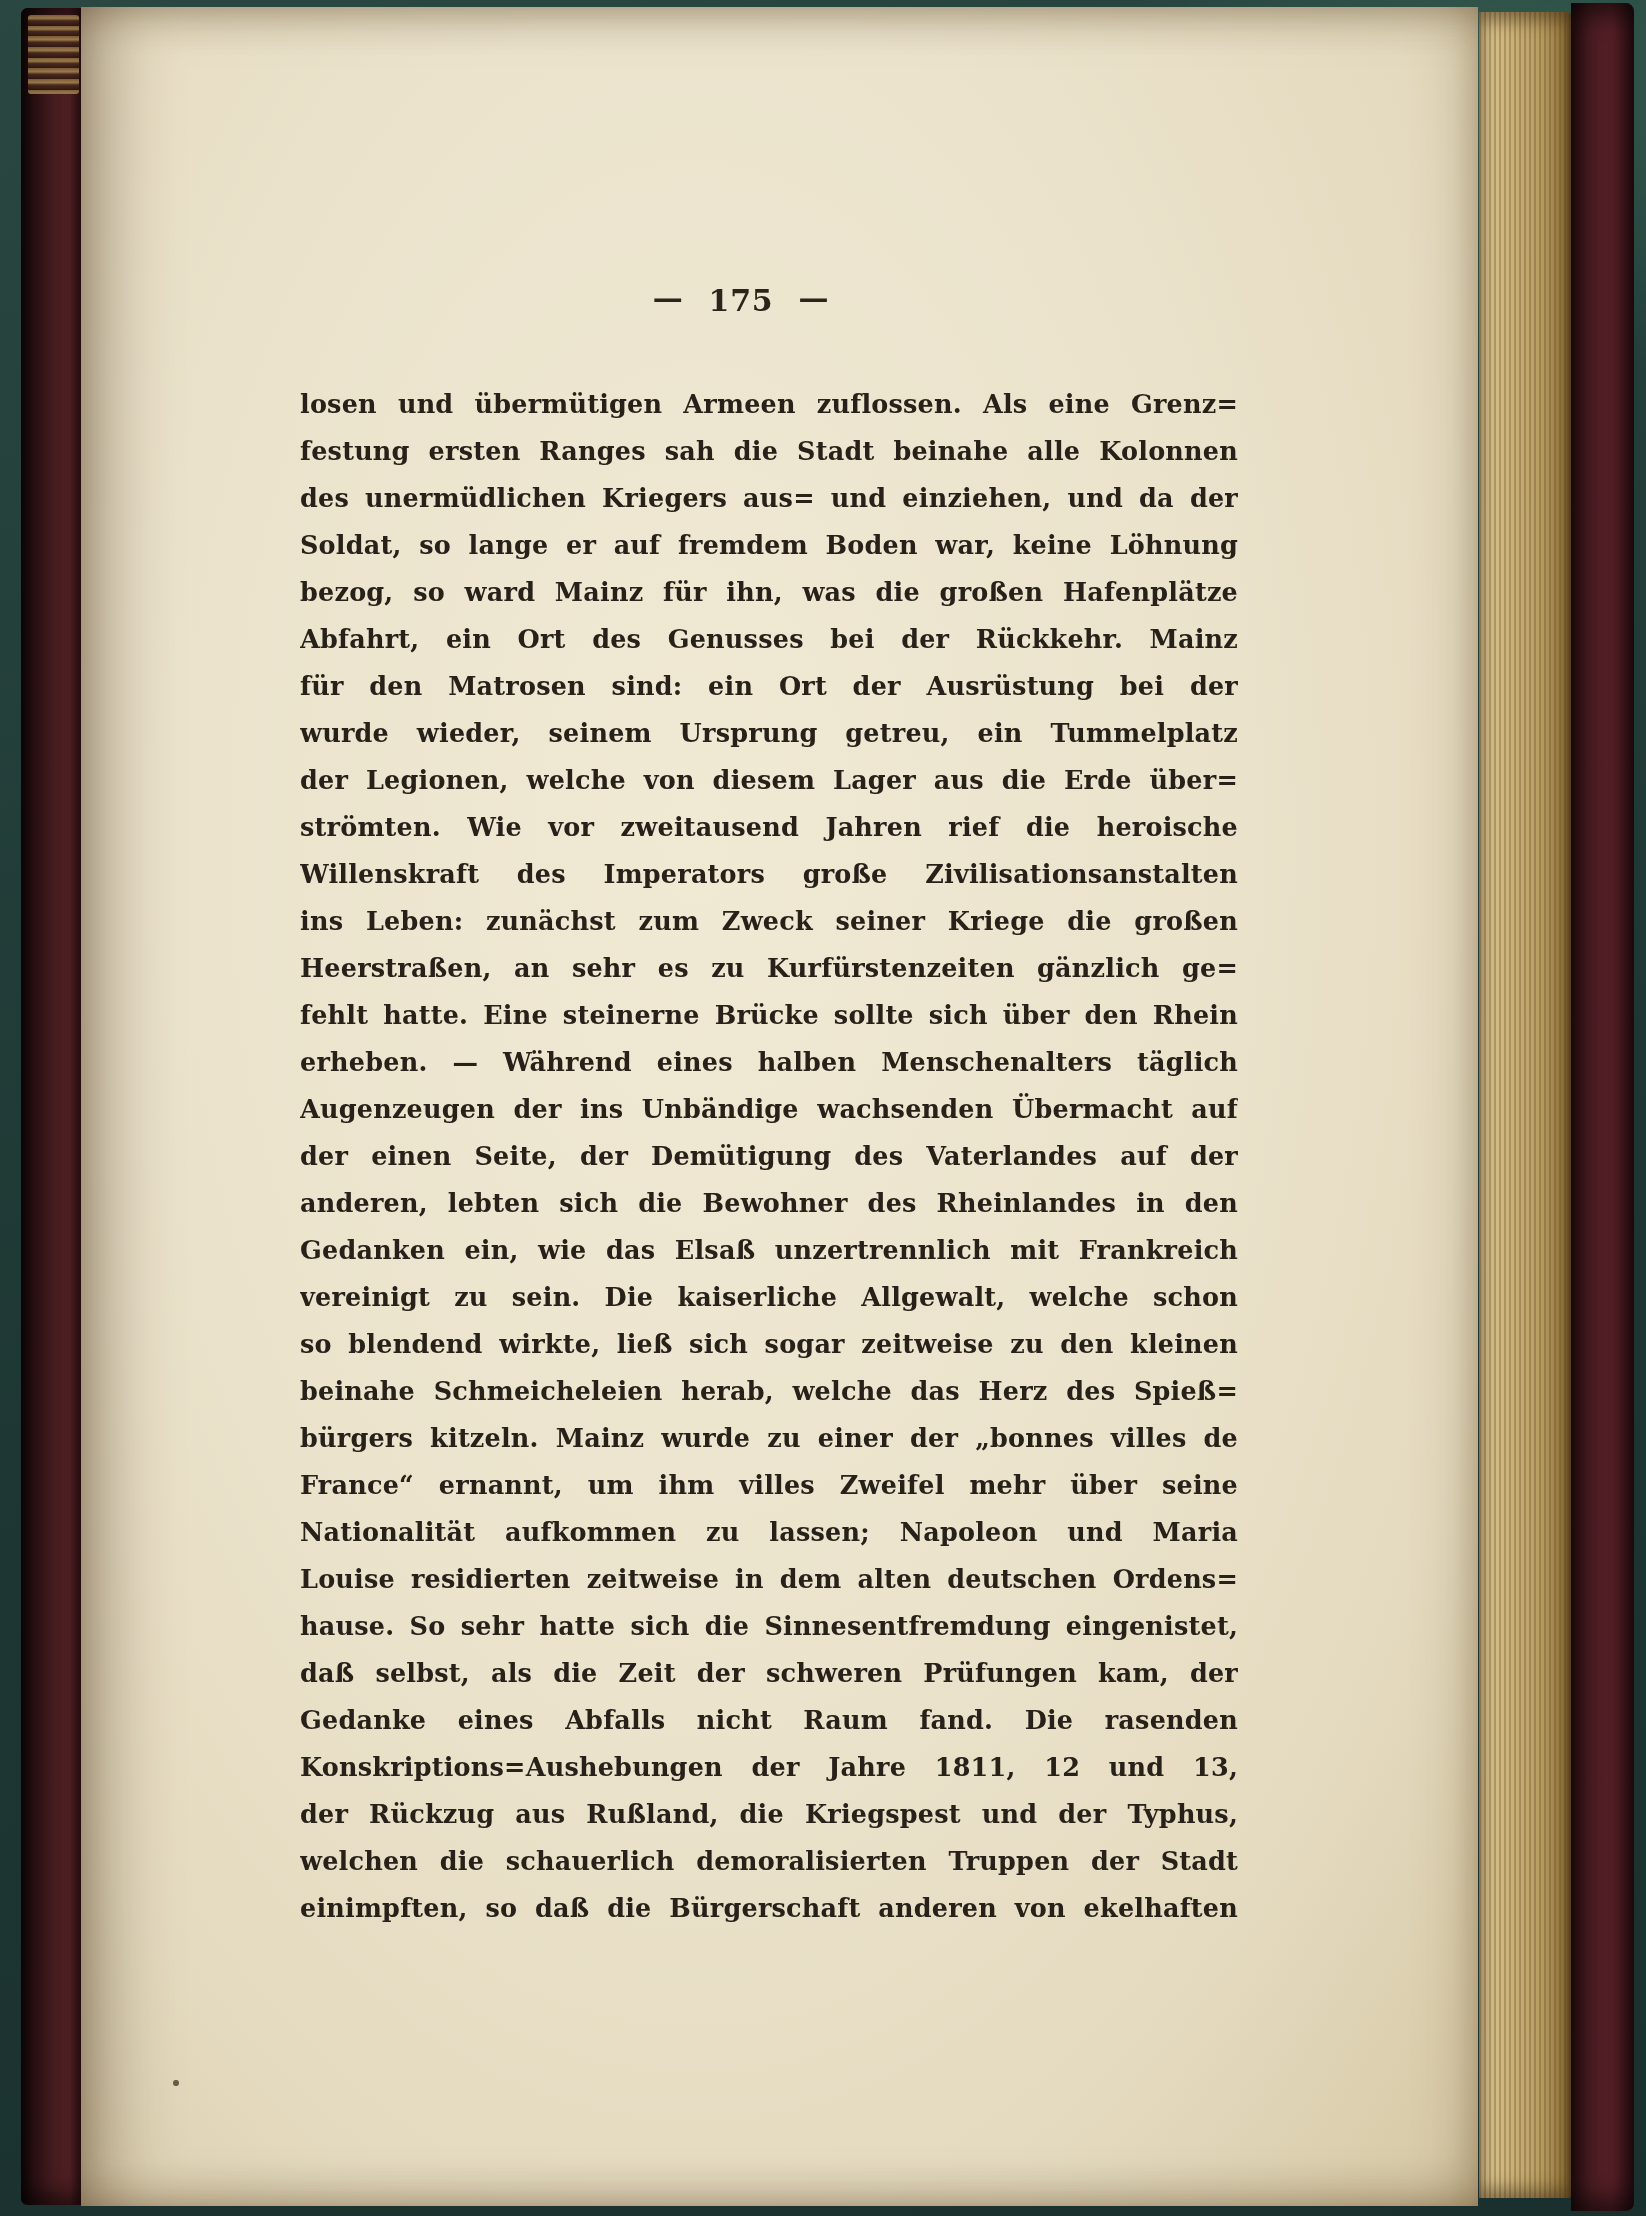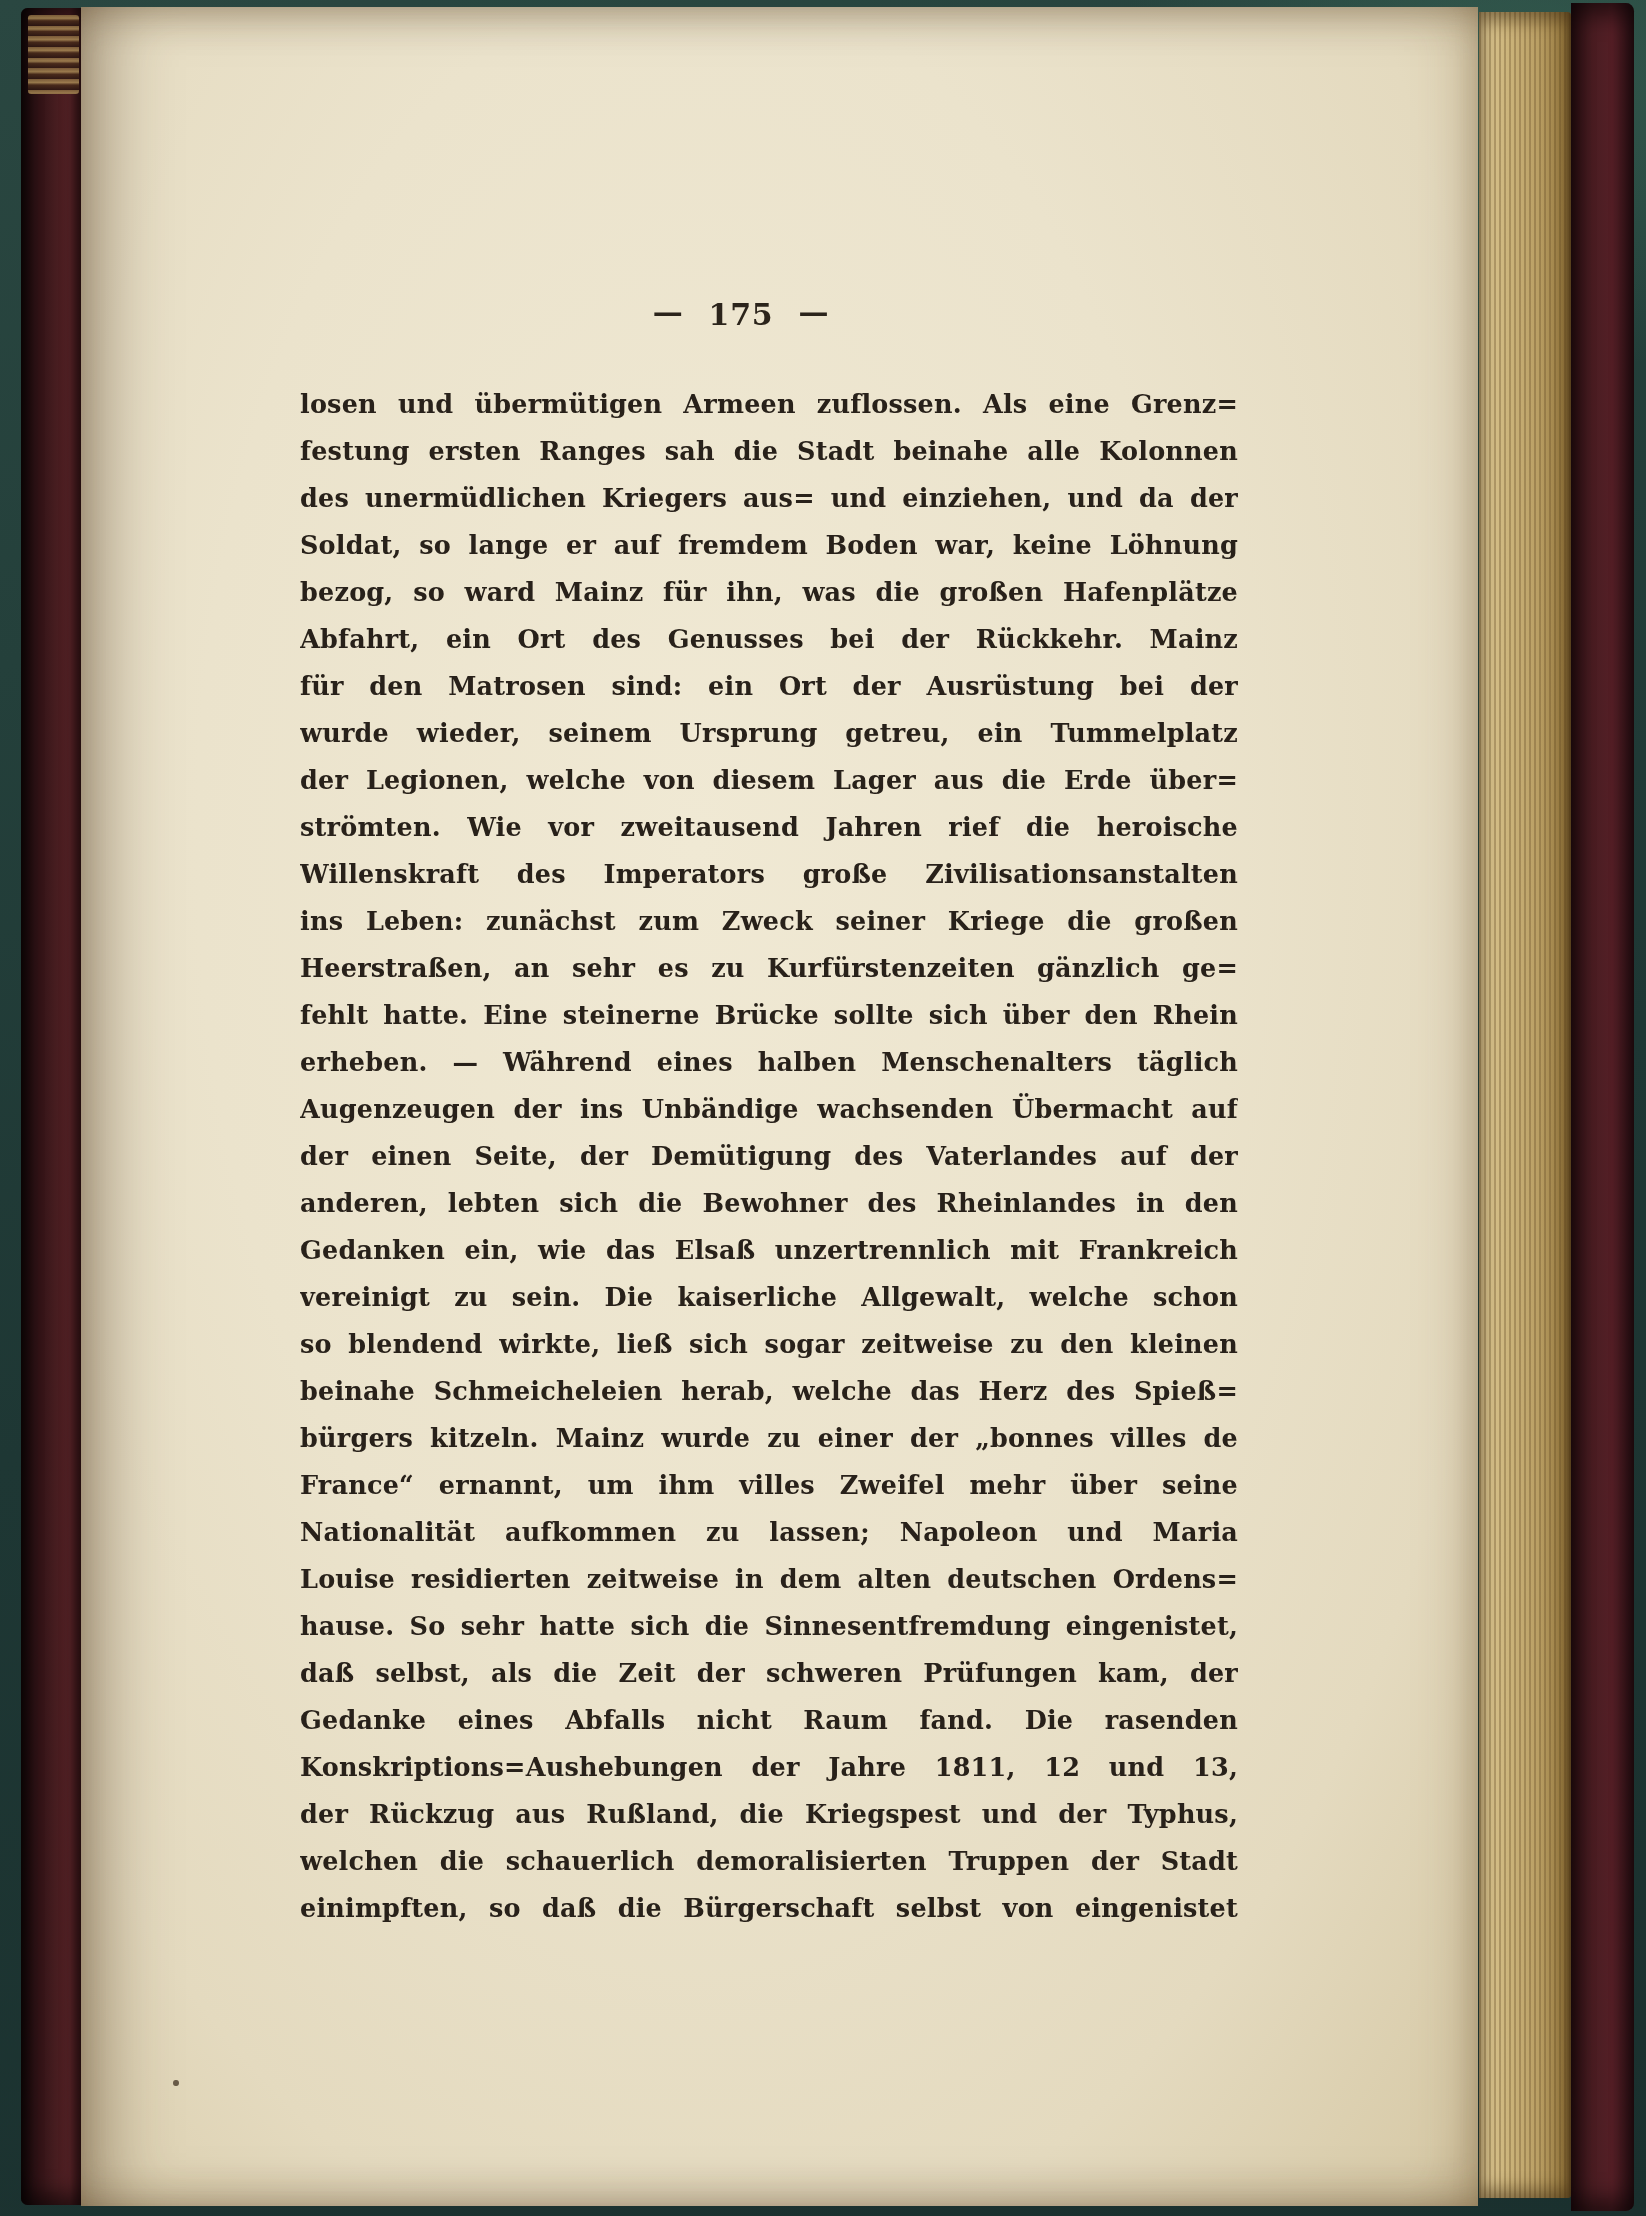--- a/index.html
+++ b/index.html
@@ -61,21 +61,21 @@
 
   .content {
     position: absolute;
     left: 191px;
     top: 0;
     width: 938px;
   }
 
   .page-number {
     position: absolute;
-    top: 290px;
+    top: 276px;
     left: 0;
     width: 100%;
     text-align: center;
     font-size: 30px;
     font-weight: bold;
     color: #2b241b;
     letter-spacing: 0.8px;
   }
   .page-number .dash { margin: 0 25px; position: relative; top: -2.5px; }
 
@@ -179,21 +179,21 @@
           <div class="text-line">bürgers kitzeln. Mainz wurde zu einer der „bonnes villes de</div>
           <div class="text-line">France“ ernannt, um ihm villes Zweifel mehr über seine</div>
           <div class="text-line">Nationalität aufkommen zu lassen; Napoleon und Maria</div>
           <div class="text-line">Louise residierten zeitweise in dem alten deutschen Ordens=</div>
           <div class="text-line">hause. So sehr hatte sich die Sinnesentfremdung eingenistet,</div>
           <div class="text-line">daß selbst, als die Zeit der schweren Prüfungen kam, der</div>
           <div class="text-line">Gedanke eines Abfalls nicht Raum fand. Die rasenden</div>
           <div class="text-line">Konskriptions=Aushebungen der Jahre 1811, 12 und 13,</div>
           <div class="text-line">der Rückzug aus Rußland, die Kriegspest und der Typhus,</div>
           <div class="text-line">welchen die schauerlich demoralisierten Truppen der Stadt</div>
-          <div class="text-line">einimpften, so daß die Bürgerschaft selbst von eingenistet</div>
+          <div class="text-line">einimpften, so daß die Bürgerschaft anderen von ekelhaften</div>
         </div>
 
     </div>
     <div class="speck"></div>
   </div>
 
   <div class="fore-edge"></div>
 
   <div class="cover-edge"></div>
 

